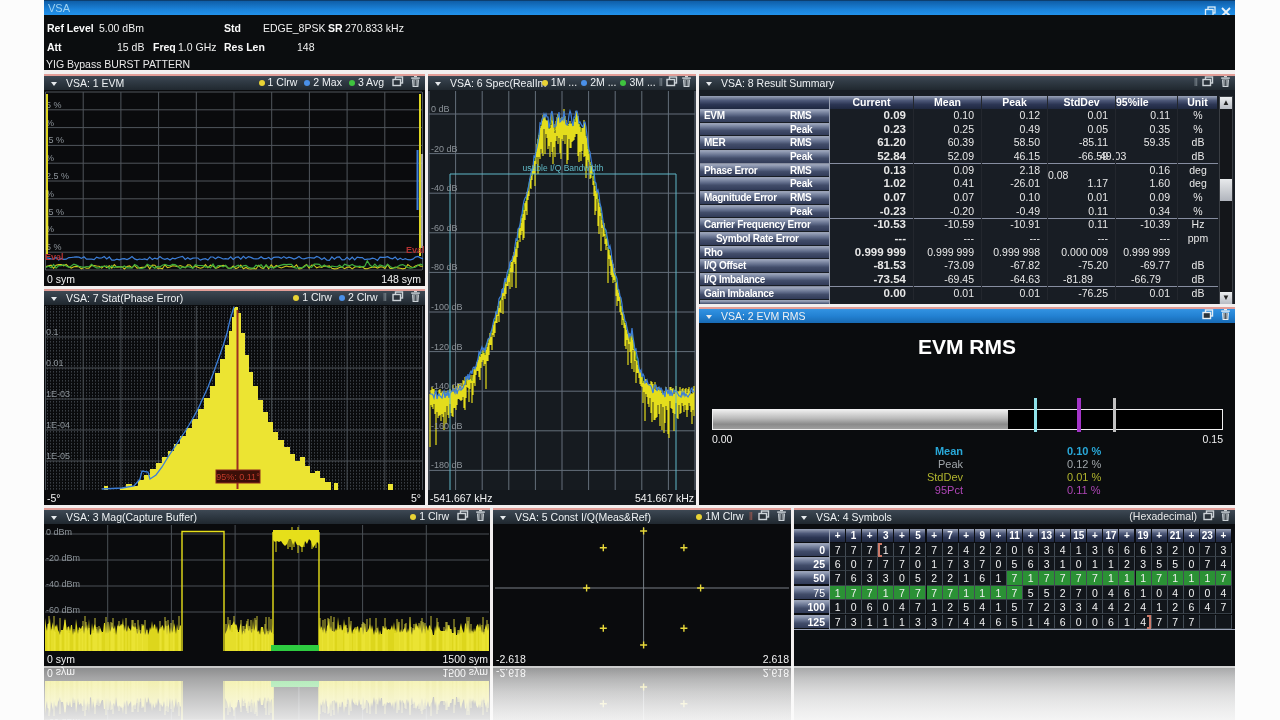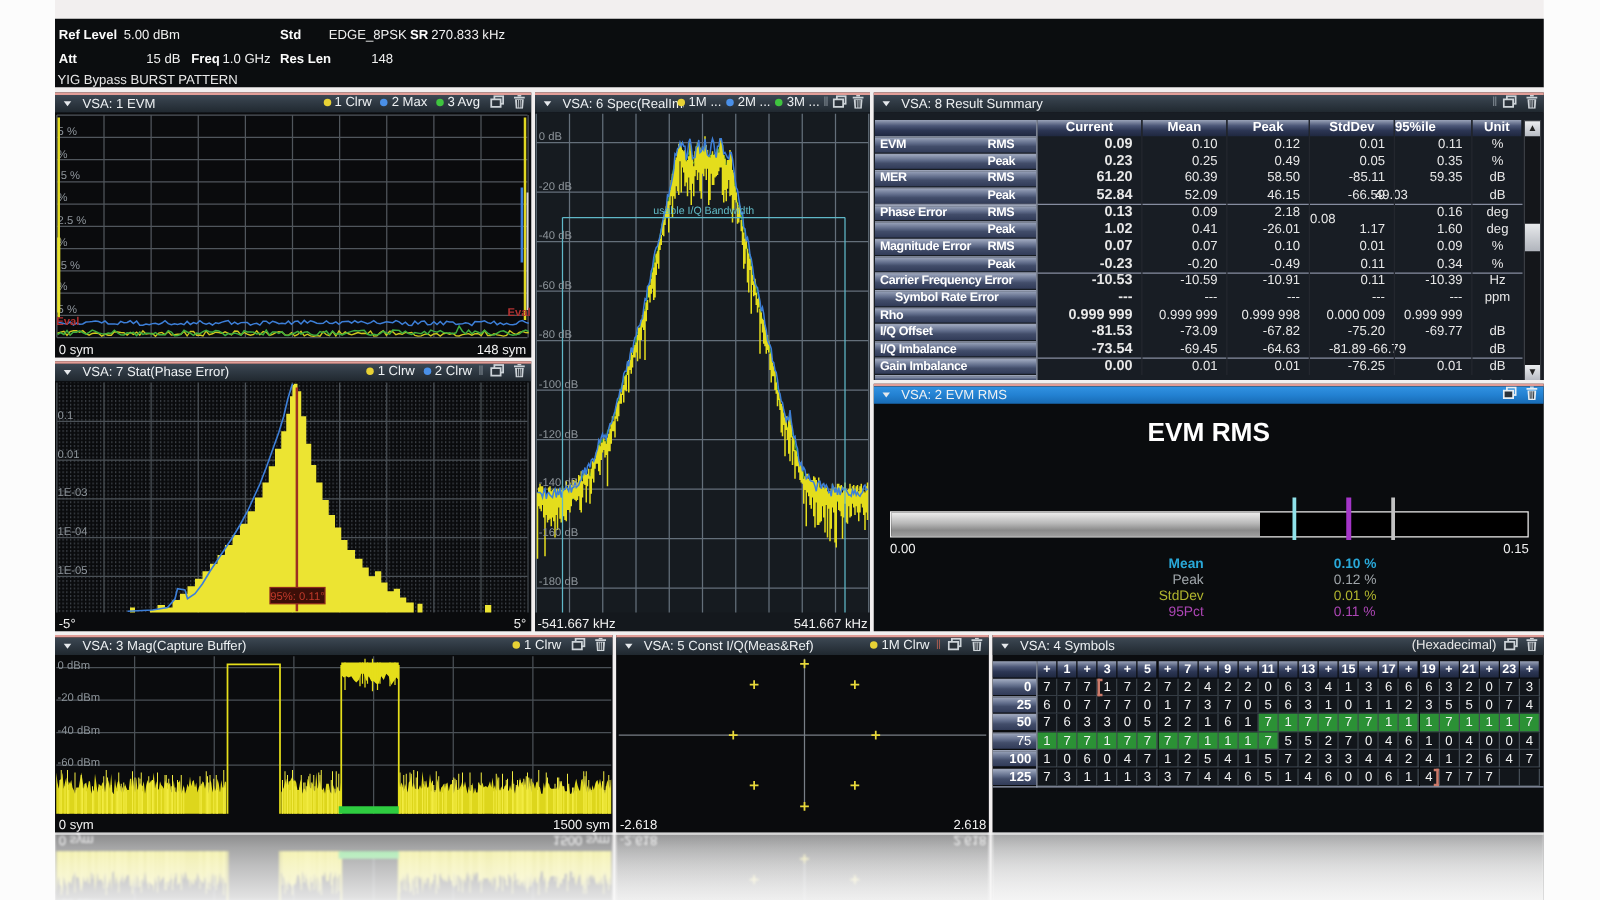--- a/index.html
+++ b/index.html
@@ -3,20 +3,30 @@
 *{margin:0;padding:0;box-sizing:border-box}
 html,body{width:1280px;height:720px;background:#fcfcfc;overflow:hidden;
  font-family:"Liberation Sans",sans-serif;}
 #app{position:absolute;left:44px;top:0;width:1191px;height:666px;background:#f2efef;filter:blur(0.55px);}
 .abs{position:absolute}
 .panel{position:absolute;border-top:2px solid #e29d97;background:#0b0d10;overflow:hidden}
 .glabel{fill:#8d949a;font-size:9px;font-family:"Liberation Sans",sans-serif}
 </style></head>
 <body>
 <div id="app">
+<div class="abs" style="left:0;top:0;width:1191px;height:15px;background:linear-gradient(#0f5ea8,#1b82d9 60%,#2191ea);border-top:1px solid #0d3f70">
+      <span style="position:absolute;left:4px;top:1px;color:#9fd2f2;font-size:11px">VSA</span>
+      <span style="position:absolute;right:18px;top:1px"><svg width="13" height="11" viewBox="0 0 12 11" style="vertical-align:middle">
+          <rect x="3.5" y="1" width="7" height="6" fill="none" stroke="#dcedf8" stroke-width="1.3"></rect>
+          <rect x="1" y="3.5" width="7.5" height="6" fill="#1f87dd" stroke="#dcedf8" stroke-width="1.3"></rect>
+        </svg></span>
+      <span style="position:absolute;right:4px;top:1px"><svg width="10" height="10" viewBox="0 0 10 10" style="vertical-align:middle">
+          <path d="M1 1 L9 9 M9 1 L1 9" stroke="#e8f2fa" stroke-width="1.8"></path>
+        </svg></span>
+    </div>
 
 <div class="abs" style="left:0;top:15px;width:1191px;height:55px;background:#0b0d0f;font-size:10.5px">
  <span class="abs" style="left:3px;top:7px;font-weight:bold;color:#fafafa">Ref Level</span>
  <span class="abs" style="left:55px;top:7px;color:#f0f0f0">5.00 dBm</span>
  <span class="abs" style="left:180px;top:7px;font-weight:bold;color:#fafafa">Std</span>
  <span class="abs" style="left:219px;top:7px;color:#f0f0f0">EDGE_8PSK</span>
  <span class="abs" style="left:284px;top:7px;font-weight:bold;color:#fafafa">SR</span>
  <span class="abs" style="left:301px;top:7px;color:#f0f0f0">270.833 kHz</span>
  <span class="abs" style="left:3px;top:26px;font-weight:bold;color:#fafafa">Att</span>
  <span class="abs" style="left:73px;top:26px;color:#f0f0f0">15 dB</span>
@@ -300,21 +310,21 @@
       <div class="abs" style="left:215px;top:183.2px;width:60px;height:13.65px;color:#e8e8e8;font-size:10.5px;text-align:right;line-height:13.65px">-73.09</div>
       <div class="abs" style="left:283px;top:183.2px;width:58px;height:13.65px;color:#e8e8e8;font-size:10.5px;text-align:right;line-height:13.65px">-67.82</div>
       <div class="abs" style="left:349px;top:183.2px;width:60px;height:13.65px;color:#e8e8e8;font-size:10.5px;text-align:right;line-height:13.65px">-75.20</div>
       <div class="abs" style="left:417px;top:183.2px;width:54px;height:13.65px;color:#e8e8e8;font-size:10.5px;text-align:right;line-height:13.65px">-69.77</div>
       <div class="abs" style="left:479px;top:183.2px;width:40px;height:13.65px;color:#e8e8e8;font-size:10.5px;text-align:center;line-height:13.65px">dB</div>
       <div class="abs" style="left:1px;top:196.8px;width:129px;height:12.65px;background:linear-gradient(#99a3ba,#5e6a88 40%,#424d6a 60%,#313b58);border-top:1px solid #9aa2b6;color:#fff;font-weight:bold;font-size:10px;letter-spacing:-0.3px;line-height:12px"><span style="margin-left:4px">I/Q Imbalance</span></div>
       <div class="abs" style="left:131px;top:196.8px;width:76px;height:13.65px;color:#e8e8e8;font-size:11.5px;font-weight:bold;text-align:right;line-height:13.65px">-73.54</div>
       <div class="abs" style="left:215px;top:196.8px;width:60px;height:13.65px;color:#e8e8e8;font-size:10.5px;text-align:right;line-height:13.65px">-69.45</div>
       <div class="abs" style="left:283px;top:196.8px;width:58px;height:13.65px;color:#e8e8e8;font-size:10.5px;text-align:right;line-height:13.65px">-64.63</div>
       <div class="abs" style="left:349px;top:196.8px;width:60px;height:13.65px;color:#e8e8e8;font-size:10.5px;text-align:center;line-height:13.65px">-81.89</div>
-      <div class="abs" style="left:396px;top:196.8px;width:54px;height:13.65px;color:#e8e8e8;font-size:10.5px;text-align:left;line-height:13.65px">-66.79</div>
+      <div class="abs" style="left:420px;top:196.8px;width:54px;height:13.65px;color:#e8e8e8;font-size:10.5px;text-align:center;line-height:13.65px">-66.79</div>
       <div class="abs" style="left:479px;top:196.8px;width:40px;height:13.65px;color:#e8e8e8;font-size:10.5px;text-align:center;line-height:13.65px">dB</div>
       <div class="abs" style="left:1px;top:210.0px;width:518px;height:1px;background:#868da0"></div>
       <div class="abs" style="left:1px;top:210.5px;width:129px;height:12.65px;background:linear-gradient(#99a3ba,#5e6a88 40%,#424d6a 60%,#313b58);border-top:1px solid #9aa2b6;color:#fff;font-weight:bold;font-size:10px;letter-spacing:-0.3px;line-height:12px"><span style="margin-left:4px">Gain Imbalance</span></div>
       <div class="abs" style="left:131px;top:210.5px;width:76px;height:13.65px;color:#e8e8e8;font-size:11.5px;font-weight:bold;text-align:right;line-height:13.65px">0.00</div>
       <div class="abs" style="left:215px;top:210.5px;width:60px;height:13.65px;color:#e8e8e8;font-size:10.5px;text-align:right;line-height:13.65px">0.01</div>
       <div class="abs" style="left:283px;top:210.5px;width:58px;height:13.65px;color:#e8e8e8;font-size:10.5px;text-align:right;line-height:13.65px">0.01</div>
       <div class="abs" style="left:349px;top:210.5px;width:60px;height:13.65px;color:#e8e8e8;font-size:10.5px;text-align:right;line-height:13.65px">-76.25</div>
       <div class="abs" style="left:417px;top:210.5px;width:54px;height:13.65px;color:#e8e8e8;font-size:10.5px;text-align:right;line-height:13.65px">0.01</div>
       <div class="abs" style="left:479px;top:210.5px;width:40px;height:13.65px;color:#e8e8e8;font-size:10.5px;text-align:center;line-height:13.65px">dB</div>
       <div class="abs" style="left:1px;top:224.1px;width:129px;height:5.9px;background:linear-gradient(#99a3ba,#5e6a88 40%,#424d6a 60%,#313b58);border-top:1px solid #9aa2b6"></div>

